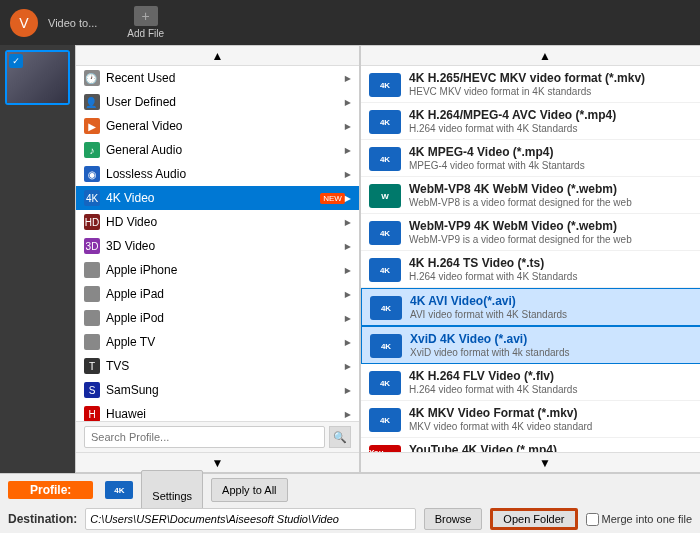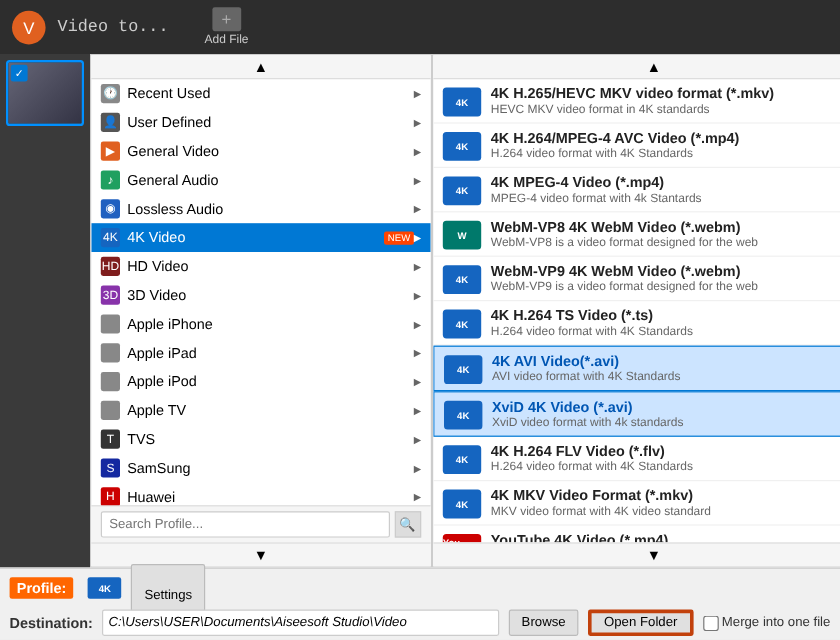--- a/index.html
+++ b/index.html
@@ -36,22 +36,21 @@
       background: #e06020;
       border-radius: 50%;
       display: flex;
       align-items: center;
       justify-content: center;
       color: white;
       font-size: 14px;
     }
     .toolbar-label {
       color: #ccc;
-      font-size: 14px;
-      font-family: Liberation Mono, monospace;
+      font-size: 11px;
     }
     .add-file-icon {
       width: 24px;
       height: 20px;
       background: #666;
       border-radius: 2px;
       margin-bottom: 2px;
       display: flex;
       align-items: center;
       justify-content: center;
@@ -323,21 +322,21 @@
       padding: 6px 8px;
       gap: 8px;
       height: 32px;
     }
     .profile-label {
       font-size: 12px;
       color: #333;
       font-weight: bold;
       background: #ff6600;
       color: white;
-      padding: 2px 6px;
+      padding: 2px 22px;
       border-radius: 2px;
     }
     .profile-select-wrap {
       flex: 1;
       height: 24px;
     }
     .profile-select {
       width: 100%;
       height: 24px;
       border: 1px solid #0078d4;
@@ -657,20 +656,21 @@
       </div>
 
     </div>
   </div>
 
   <div class="bottom-bar">
     <div class="profile-row">
       <span class="profile-label">Profile:</span>
       <div class="profile-icon-4k">4K</div>
       <button class="settings-btn">Settings</button>
+      <button class="apply-all-btn">Apply to All</button>
     </div>
     <div class="dest-row">
       <span class="dest-label">Destination:</span>
       <input class="dest-path" type="text" id="dest-path-input" value="C:\Users\USER\Documents\Aiseesoft Studio\Video" style="">
       <button class="browse-btn">Browse</button>
       <button class="open-folder-btn">Open Folder</button>
       <label class="merge-label">
         <input type="checkbox" class="merge-checkbox" style="">
         <span>Merge into one file</span>
       </label>

